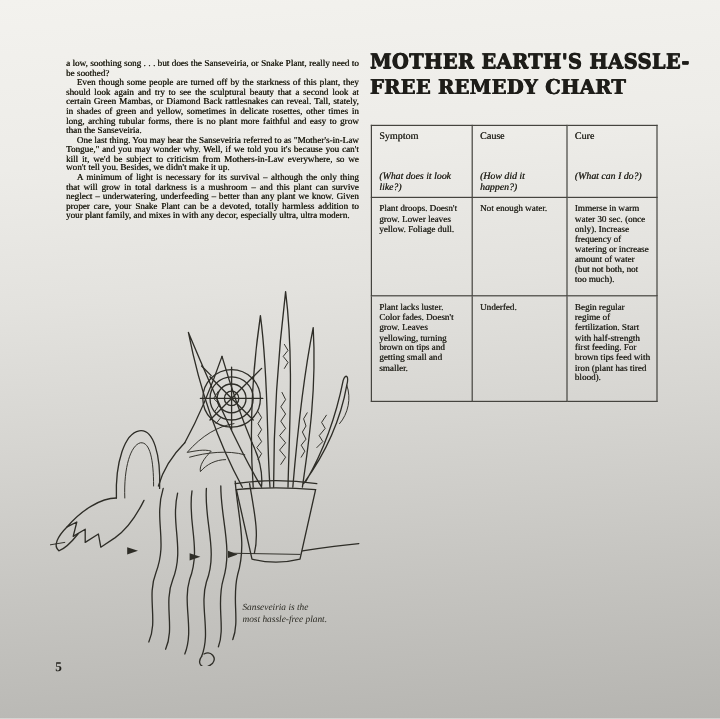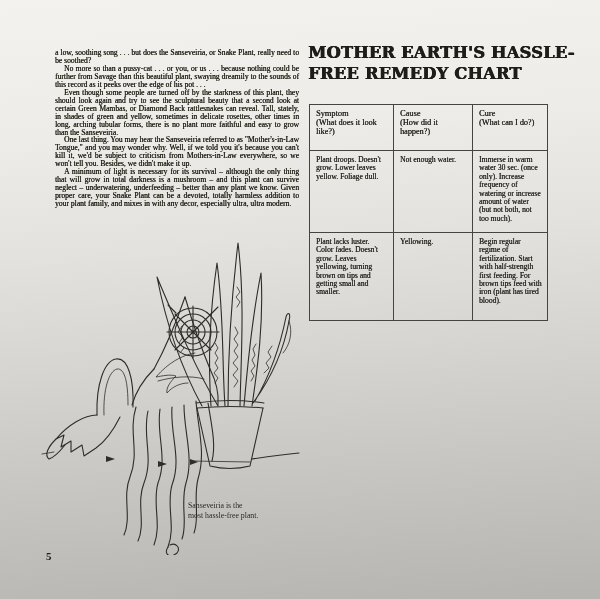--- a/index.html
+++ b/index.html
@@ -29,44 +29,43 @@
     position:absolute;left:309px;top:104px;width:238px;
     border-collapse:collapse;table-layout:fixed;
     font-size:7.6px;line-height:8.4px;color:#2a2922;
   }
   table.remedy th,table.remedy td{
     border:1.4px solid #45443f;vertical-align:top;text-align:left;
     padding:5px 5px 4px 6px;font-weight:normal;
     text-shadow:0.2px 0 0 currentColor;overflow:hidden;
   }
   .col-name{font-size:8.4px;}
-  .col-sub{margin-top:0;font-size:8.2px;line-height:9px;}
+  .col-sub{margin-top:24px;font-size:8.2px;line-height:9px;font-style:italic;}
   
   .caption{
-    position:absolute;left:188px;top:501px;
+    position:absolute;left:202px;top:501px;font-style:italic;
     font-size:7.8px;line-height:9.6px;color:#2b2a23;
   }
   .page-number{
     position:absolute;left:46px;top:550px;
     font-size:11px;font-weight:bold;color:#22211c;
   }
   
   .illustration{position:absolute;left:40px;top:235px;width:260px;height:320px;}
   .illustration path,.illustration circle{fill:none;stroke:#2e2d27;stroke-width:1.1;stroke-linecap:round;stroke-linejoin:round;}
   .illustration .thin{stroke-width:.8;}
   .illustration .wedge{fill:#2e2d27;stroke:none;}
 </style>
 </head>
 <body>
 
 <div class="page">
 
   <div class="article">
     <p>a low, soothing song . . . but does the Sanseveiria, or Snake Plant, really need to be soothed?</p>
-    <p>No more so than a pussy-cat . . . or you, or us . . . because nothing could be further from Savage than this beautiful plant, swaying dreamily to the sounds of this record as it peeks over the edge of his pot . . .</p>
     <p>Even though some people are turned off by the starkness of this plant, they should look again and try to see the sculptural beauty that a second look at certain Green Mambas, or Diamond Back rattlesnakes can reveal. Tall, stately, in shades of green and yellow, sometimes in delicate rosettes, other times in long, arching tubular forms, there is no plant more faithful and easy to grow than the Sanseveiria.</p>
     <p>One last thing. You may hear the Sanseveiria referred to as "Mother's-in-Law Tongue," and you may wonder why. Well, if we told you it's because you can't kill it, we'd be subject to criticism from Mothers-in-Law everywhere, so we won't tell you. Besides, we didn't make it up.</p>
     <p>A minimum of light is necessary for its survival – although the only thing that will grow in total darkness is a mushroom – and this plant can survive neglect – underwatering, underfeeding – better than any plant we know. Given proper care, your Snake Plant can be a devoted, totally harmless addition to your plant family, and mixes in with any decor, especially ultra, ultra modern.</p>
   </div>
 
   <div class="chart-title">
     <div>MOTHER EARTH'S HASSLE-</div>
     <div>FREE REMEDY CHART</div>
   </div>
 
@@ -91,21 +90,21 @@
         <div class="col-sub">(What can I do?)</div>
       </th>
     </tr>
     <tr style="height:82px">
       <td>Plant droops. Doesn't grow. Lower leaves yellow. Foliage dull.</td>
       <td>Not enough water.</td>
       <td>Immerse in warm water 30 sec. (once only). Increase frequency of watering or increase amount of water (but not both, not too much).</td>
     </tr>
     <tr style="height:88px">
       <td>Plant lacks luster. Color fades. Doesn't grow. Leaves yellowing, turning brown on tips and getting small and smaller.</td>
-      <td>Yellowing.</td>
+      <td>Underfed.</td>
       <td>Begin regular regime of fertilization. Start with half-strength first feeding. For brown tips feed with iron (plant has tired blood).</td>
     </tr>
   </tbody>
     </table>
 
   <svg class="illustration" viewBox="0 0 260 320">
 
     <g>
       <path d="M156 168 Q190 163 224 168"></path>
       <path d="M157 173 Q190 170 223 173"></path>

